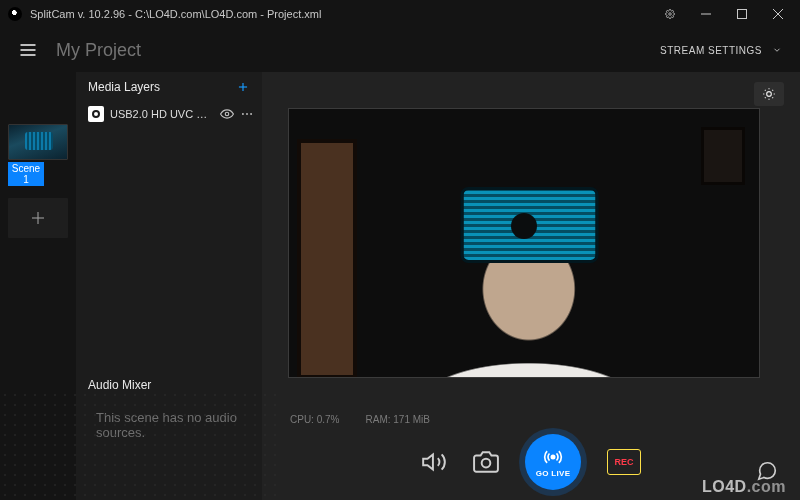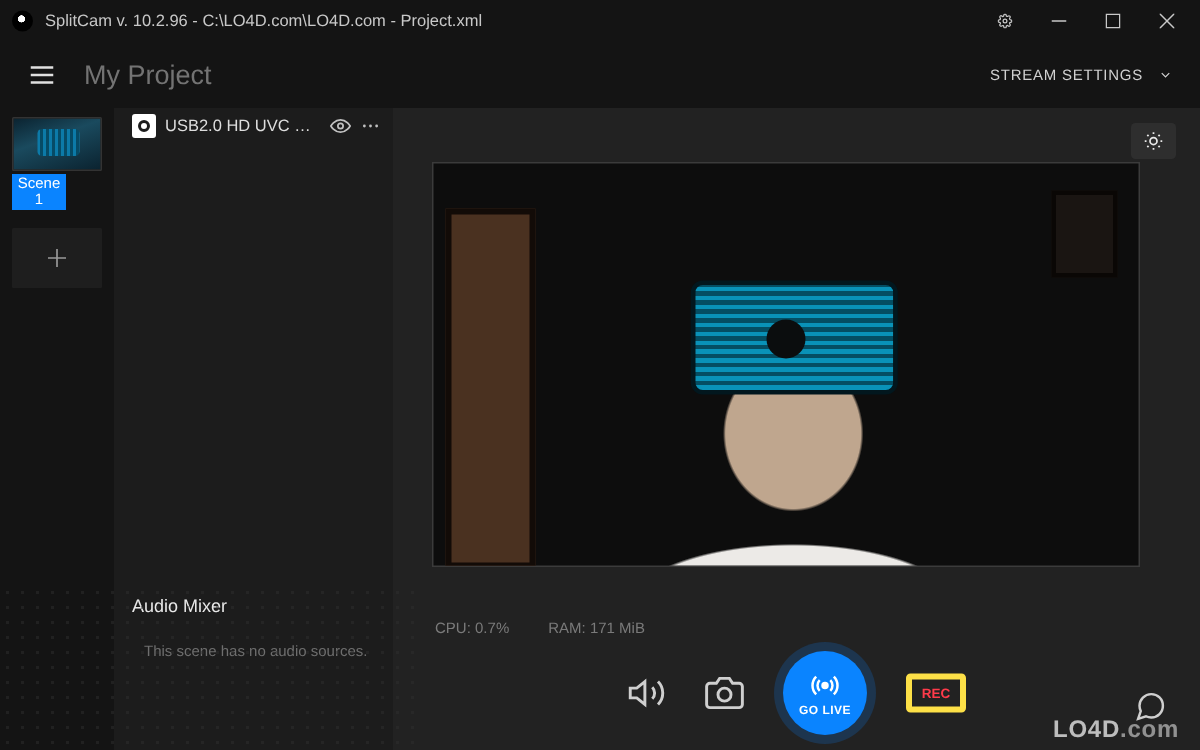--- a/index.html
+++ b/index.html
@@ -18,38 +18,38 @@
 .project-title { font-size:18px; font-weight:300; color:#737373; }
 .header .spacer { flex:1; }
 .stream-settings { font-size:10px; letter-spacing:0.5px; color:#d0d0d0; font-weight:500; display:flex; align-items:center; gap:10px; }
 .stream-settings .chev { width:10px; height:10px; }
 
 
 .body { display:flex; height:calc(500px - 28px - 44px); }
 
 
 .scenes { width:76px; background:#141414; padding:6px 8px; display:flex; flex-direction:column; gap:12px; }
-.scene-thumb { width:36px; }
+.scene-thumb { width:36px;margin-top:46px; }
 .scene-thumb .img { width:60px; height:36px; background:linear-gradient(160deg,#0b2330 0%,#1a4a5e 40%,#0b2330 100%); border:1px solid #333; border-radius:1px; position:relative; overflow:hidden; }
 .scene-thumb .img::after { content:""; position:absolute; left:16px; top:7px; width:28px; height:18px; background:repeating-linear-gradient(90deg,#0c7aa8 0 2px,#064b66 2px 4px); border-radius:3px; }
 .scene-label { margin-top:2px; background:#0a84ff; color:#fff; font-size:10px; text-align:center; padding:1px 0; }
 .add-scene { width:60px; height:40px; background:#1e1e1e; display:flex; align-items:center; justify-content:center; color:#9a9a9a; border-radius:1px; }
 .add-scene svg { width:18px; height:18px; }
 
 
 .sidebar { width:186px; background:#1c1c1c; display:flex; flex-direction:column; position:relative; }
 .panel-head { display:flex; align-items:center; justify-content:space-between; padding:8px 12px; font-size:12px; color:#e8e8e8; }
 .panel-head .plus { color:#189bff; width:14px; height:14px; }
 .layer-row { display:flex; align-items:center; gap:6px; padding:4px 8px 4px 12px; font-size:11px; color:#ddd; }
 .layer-row .cambox { width:16px; height:16px; background:#fff; border-radius:2px; display:flex; align-items:center; justify-content:center; }
 .layer-row .cambox div { width:8px; height:8px; border:2px solid #1c1c1c; border-radius:50%; }
 .layer-row .name { flex:1; white-space:nowrap; overflow:hidden; text-overflow:ellipsis; }
 .layer-row .eye, .layer-row .dots { width:14px; height:14px; color:#c0c0c0; }
 .audio-section { margin-top:auto; }
-.audio-note { font-size:10px; color:#6e6e6e; padding:10px 14px 60px 20px; }
+.audio-note { font-size:13px; color:#6e6e6e; padding:10px 14px 60px 20px; }
 .collapse-handle { position:absolute; right:-6px; top:46%; width:6px; height:24px; color:#bdbdbd; display:flex; align-items:center; }
 
 
 .preview { flex:1; background:#222; display:flex; flex-direction:column; position:relative;gap:28px; }
 .brightbtn { position:absolute; top:10px; right:16px; width:30px; height:24px; background:#2e2e2e; border-radius:3px; display:flex; align-items:center; justify-content:center; color:#e8e8e8; }
 .brightbtn svg { width:14px; height:14px; }
 .canvas-wrap { margin:36px 40px 0 26px; }
 .canvas { width:100%; height:270px; background:#0d0d0d; border:1px solid #3b3b3b; position:relative; overflow:hidden; }
 
 .door { position:absolute; left:8px; top:30px; width:60px; height:240px; background:#4a3120; border:4px solid #120b07; }
@@ -59,21 +59,21 @@
              radial-gradient(ellipse 180px 70px at 50% 105%, #eceae7 0 60%, transparent 62%); }
 .phone { position:absolute; left:50%; top:78px; transform:translateX(-46%); width:138px; height:76px;
   background:repeating-linear-gradient(0deg,#0992b8 0 3px,#044e63 3px 6px);
   border:3px solid #02171e; border-radius:8px; }
 .phoneknob { position:absolute; left:50%; top:104px; transform:translateX(-50%); width:26px; height:26px; background:#0b0d0e; border-radius:50%; }
 .stats { font-size:10px; color:#7a7a7a; padding:8px 0 0 28px; display:flex; gap:26px; }
 
 
 .controls { position:absolute; left:0; right:0; bottom:10px; display:flex; align-items:center; justify-content:center; gap:26px; }
 .ctrl { width:26px; height:26px; color:#cfcfcf; display:flex; align-items:center; justify-content:center; }
-.ctrl.rec { color:#ff3b4a; font-size:9px; font-weight:600; border:4px solid #fde047; border-radius:3px; padding:2px 16px; }
+.ctrl.rec { color:#ff3b4a; font-size:9px; font-weight:600; border:1px solid #fde047; border-radius:3px; padding:2px 16px; }
 .golive { width:56px; height:56px; border-radius:50%; background:#0a84ff; display:flex; flex-direction:column; align-items:center; justify-content:center; box-shadow:0 0 0 6px rgba(10,132,255,0.2); }
 .golive svg { width:20px; height:20px; color:#fff; }
 .golive span { font-size:8px; font-weight:700; color:#fff; margin-top:2px; letter-spacing:0.3px; }
 .chat-ic { position:absolute; right:22px; bottom:18px; width:22px; height:22px; color:#cfcfcf; }
 
 
 .dots-bg { position:absolute; left:0; bottom:0; width:280px; height:110px; background-image:radial-gradient(#2e2e2e 1px, transparent 1px); background-size:10px 10px; opacity:0.5; pointer-events:none; }
 
 .watermark { position:absolute; right:14px; bottom:4px; font-size:16px; color:rgba(255,255,255,0.5); font-weight:600; letter-spacing:0.5px; }
 .watermark b { font-weight:800; color:rgba(255,255,255,0.7); }
@@ -134,20 +134,27 @@
     </div>
     <div class="add-scene">
       <svg viewBox="0 0 24 24" stroke="currentColor" stroke-width="1.5">
           <line x1="12" y1="4" x2="12" y2="20"></line>
           <line x1="4" y1="12" x2="20" y2="12"></line>
         </svg>
     </div>
   </div>
 
   <div class="sidebar">
+    <div class="panel-head">
+      <span>Media Layers</span>
+      <svg class="plus" viewBox="0 0 24 24" stroke="currentColor" stroke-width="2">
+          <line x1="12" y1="5" x2="12" y2="19"></line>
+          <line x1="5" y1="12" x2="19" y2="12"></line>
+        </svg>
+    </div>
     <div class="layer-row">
       <div class="cambox">
           <div></div>
         </div>
       <span class="name">USB2.0 HD UVC WebC...</span>
       <svg class="eye" viewBox="0 0 24 24" fill="none" stroke="currentColor" stroke-width="2">
           <path d="M1 12s4-7 11-7 11 7 11 7-4 7-11 7S1 12 1 12z"></path>
           <circle cx="12" cy="12" r="3"></circle>
         </svg>
       <svg class="dots" viewBox="0 0 24 24" fill="currentColor">

